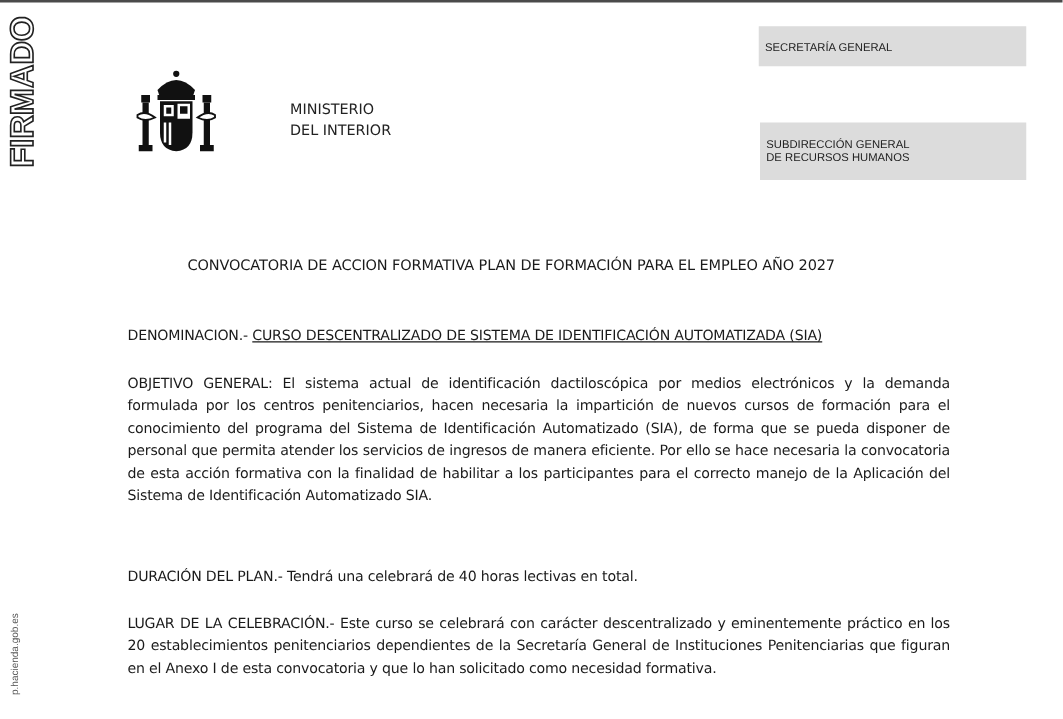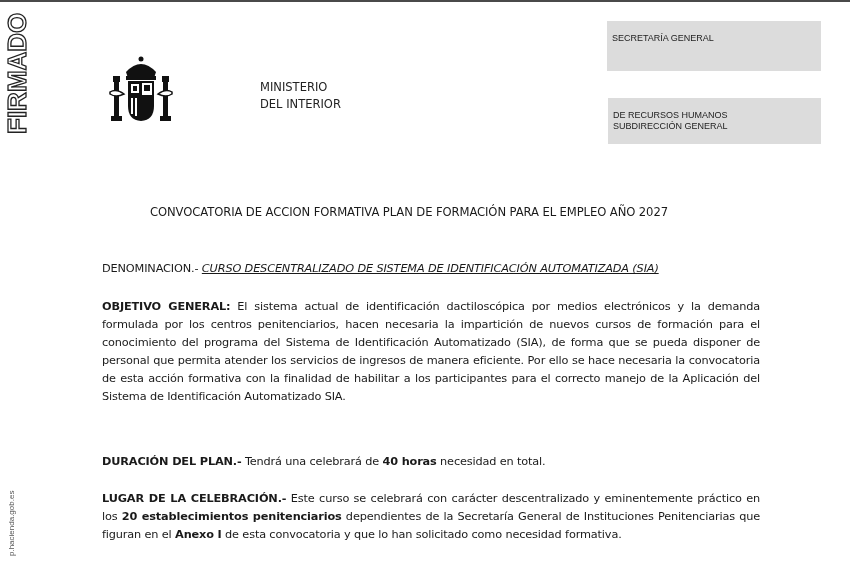--- a/index.html
+++ b/index.html
@@ -16,43 +16,43 @@
       line-height: 30px;
     }
     .side-url {
       position: absolute; left: -18px; top: 518px; width: 60px; height: 12px;
       transform: rotate(-90deg); transform-origin: center center;
       font-size: 8px; color: #555; text-align: center; line-height: 12px;
     }
     .crest { position: absolute; left: 104px; top: 52px; width: 74px; height: 70px; }
     .ministry {
       position: absolute; left: 232px; top: 77px; font-size: 12.5px; line-height: 17px; color: #222;
-      font-family: "DejaVu Sans", sans-serif; font-size: 11.5px; margin-left: 28px;
+      font-family: "DejaVu Sans", sans-serif; font-size: 11.5px;
     }
     .box {
       position: absolute; background: #dcdcdc; font-size: 9px; line-height: 11px; color: #222;
       padding: 12px 0 0 5px; box-sizing: border-box;
     }
-    .box1 { left: 607px; top: 19px; width: 214px; height: 50px; }
+    .box1 { left: 607px; top: 19px; width: 214px; height: 32px; }
     .box2 { left: 608px; top: 96px; width: 213px; height: 46px; padding-top: 12px; }
     .title {
       position: absolute; left: 150px; top: 203px; font-size: 13px; color: #1a1a1a;
       font-family: "DejaVu Sans", sans-serif; font-size: 11.6px; letter-spacing: -0.1px;
     }
     .body-text {
       position: absolute; left: 102px; width: 658px; font-size: 13px; line-height: 18px;
       text-align: justify; color: #1a1a1a; font-family: "DejaVu Sans", sans-serif; font-size: 11.3px;
       letter-spacing: -0.15px;
     }
     .para-den { top: 258px; }
     .para-obj { top: 296px; }
     .para-dur { top: 451px; }
     .para-lug { top: 488px; }
-    .u { text-decoration: underline; font-style: italic; }
-    b { font-weight: bold; }
+    .u { text-decoration: underline; }
+    b { font-weight: normal; }
   </style>
 </head>
 <body>
 
 <div class="firmado">FIRMADO</div>
 <div class="side-url">p.hacienda.gob.es</div>
 
 <svg class="crest" viewBox="0 0 74 70">
 
   <path d="M22 18 Q37 2 52 18 L50 24 L24 24 Z" fill="#111"></path>
@@ -80,28 +80,28 @@
 <div class="ministry">
   <div>MINISTERIO</div>
   <div>DEL INTERIOR</div>
 </div>
 
 <div class="box box1">
   <div>SECRETARÍA GENERAL</div>
 </div>
 
 <div class="box box2">
+  <div>SUBDIRECCIÓN GENERAL</div>
   <div>DE RECURSOS HUMANOS</div>
-  <div>SUBDIRECCIÓN GENERAL</div>
 </div>
 
 <div class="title">CONVOCATORIA DE ACCION FORMATIVA PLAN DE FORMACIÓN PARA EL EMPLEO AÑO 2027</div>
 
 <div class="body-text para-den">
   <span>DENOMINACION.-</span>
   <span class="u">CURSO DESCENTRALIZADO DE SISTEMA DE IDENTIFICACIÓN AUTOMATIZADA (SIA)</span>
 </div>
 
 <div class="body-text para-obj"><b>OBJETIVO GENERAL:</b><span> El sistema actual de identificación dactiloscópica por medios electrónicos y la demanda formulada por los centros penitenciarios, hacen necesaria la impartición de nuevos cursos de formación para el conocimiento del programa del Sistema de Identificación Automatizado (SIA), de forma que se pueda disponer de personal que permita atender los servicios de ingresos de manera eficiente. Por ello se hace necesaria la convocatoria de esta acción formativa con la finalidad de habilitar a los participantes para el correcto manejo de la Aplicación del Sistema de Identificación Automatizado SIA.</span></div>
 
-<div class="body-text para-dur"><b>DURACIÓN DEL PLAN.-</b><span> Tendrá una celebrará de </span><b>40 horas</b><span> necesidad en total.</span></div>
+<div class="body-text para-dur"><b>DURACIÓN DEL PLAN.-</b><span> Tendrá una celebrará de </span><b>40 horas</b><span> lectivas en total.</span></div>
 
 <div class="body-text para-lug"><b>LUGAR DE LA CELEBRACIÓN.-</b><span> Este curso se celebrará con carácter descentralizado y eminentemente práctico en los </span><b>20 establecimientos penitenciarios</b><span> dependientes de la Secretaría General de Instituciones Penitenciarias que figuran en el </span><b>Anexo I</b><span> de esta convocatoria y que lo han solicitado como necesidad formativa.</span></div>
 
 </body></html>

